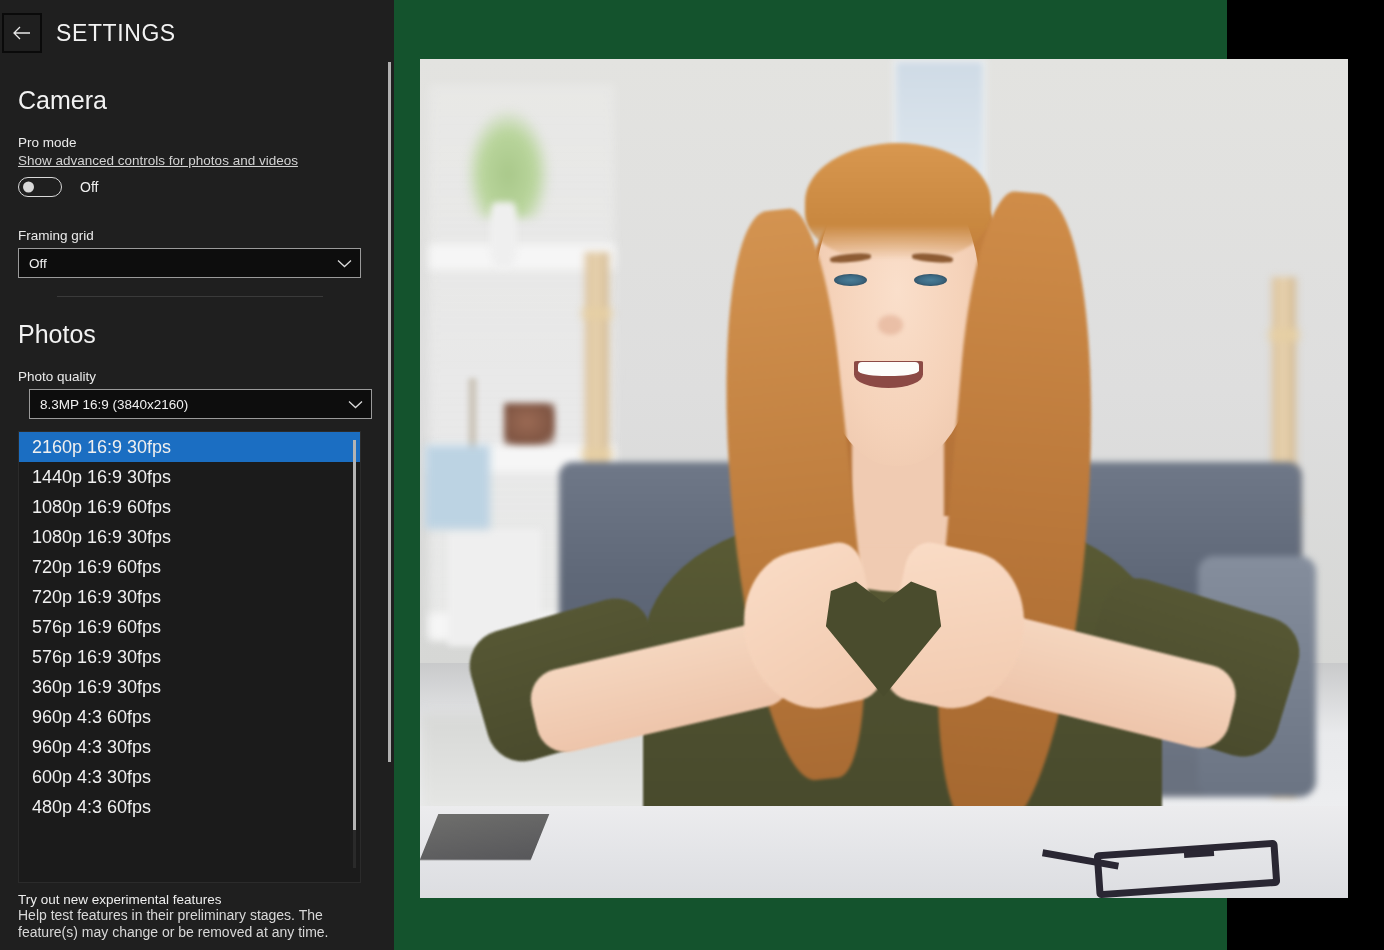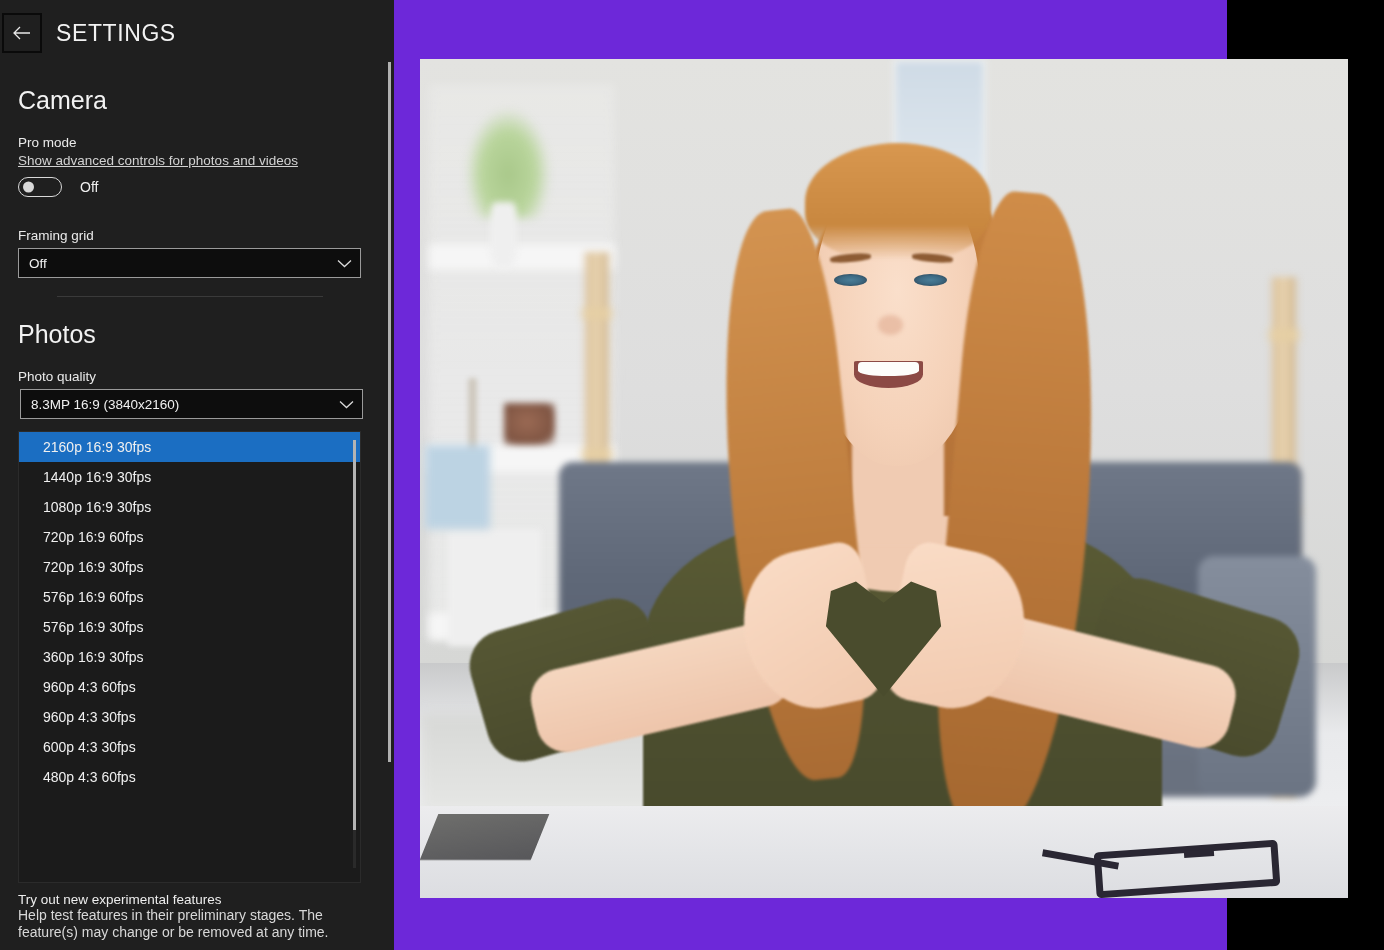--- a/index.html
+++ b/index.html
@@ -2,21 +2,21 @@
 <html><head>
 <meta charset="utf-8">
 <style>
   * { box-sizing: border-box; margin: 0; padding: 0; }
   html, body {
     width: 1384px; height: 950px;
     background: #000000;
     font-family: "Liberation Sans", sans-serif;
     overflow: hidden;
   }
-  #app { position: relative; width: 1227px; height: 950px; background: #6d28d9; }
+  #app { position: relative; width: 1227px; height: 950px; background: #14532d; }
 
   
   #sidebar {
     position: absolute; left: 0; top: 0;
     width: 394px; height: 950px;
     background: #1f1f1f;
     overflow: hidden;
   }
   #titlebar {
     position: absolute; left: 0; top: 10px;
@@ -91,22 +91,22 @@
   
   #dropdown {
     position: absolute; left: 18px; top: 430px;
     width: 343px; height: 452px;
     background: #1b1b1b;
     border: 1px solid #2b2b2b;
     overflow: hidden;
   }
   .dd-item {
     height: 30px; display: flex; align-items: center;
-    padding-left: 24px;
-    font-size: 14px; color: #f0f0f0;
+    padding-left: 13px;
+    font-size: 18px; color: #f0f0f0;
     cursor: pointer;
   }
   .dd-item.selected { background: #1b6ec2; }
   #dd-scroll {
     position: absolute; right: 4px; top: 8px;
     width: 3px; height: 428px; background: #2a2a2a;
   }
   #dd-thumb {
     position: absolute; left: 0; top: 0;
     width: 3px; height: 390px; background: #b4b4b4;
@@ -439,35 +439,36 @@
             </svg>
           </span>
         </div>
       </div>
 
       <div class="divider" style="top:236px;"></div>
 
       <div style="position:absolute;left:0;top:260px;" class="sec-head">Photos</div>
 
       <div style="position:absolute;left:0;top:309px;" class="lbl">Photo quality</div>
-      <div style="position:absolute;left:2px;top:329px;">
+      <div style="position:absolute;left:11px;top:329px;">
         <div class="combo">
           <span class="val">8.3MP 16:9 (3840x2160)</span>
           <span class="chev">
             <svg width="15" height="9" viewBox="0 0 15 9" fill="none" stroke="currentColor" stroke-width="1.3">
               <path d="M1 1.5 L7.5 7.5 L14 1.5"></path>
             </svg>
           </span>
         </div>
       </div>
 
       <div id="dropdown" style="top:371px;">
         <div id="dd-options">
             <div class="dd-item selected">2160p 16:9 30fps</div>
             <div class="dd-item">1440p 16:9 30fps</div>
+            <div class="dd-item">1080p 16:9 60fps</div>
             <div class="dd-item">1080p 16:9 30fps</div>
             <div class="dd-item">720p 16:9 60fps</div>
             <div class="dd-item">720p 16:9 30fps</div>
             <div class="dd-item">576p 16:9 60fps</div>
             <div class="dd-item">576p 16:9 30fps</div>
             <div class="dd-item">360p 16:9 30fps</div>
             <div class="dd-item">960p 4:3 60fps</div>
             <div class="dd-item">960p 4:3 30fps</div>
             <div class="dd-item">600p 4:3 30fps</div>
             <div class="dd-item">480p 4:3 60fps</div>

